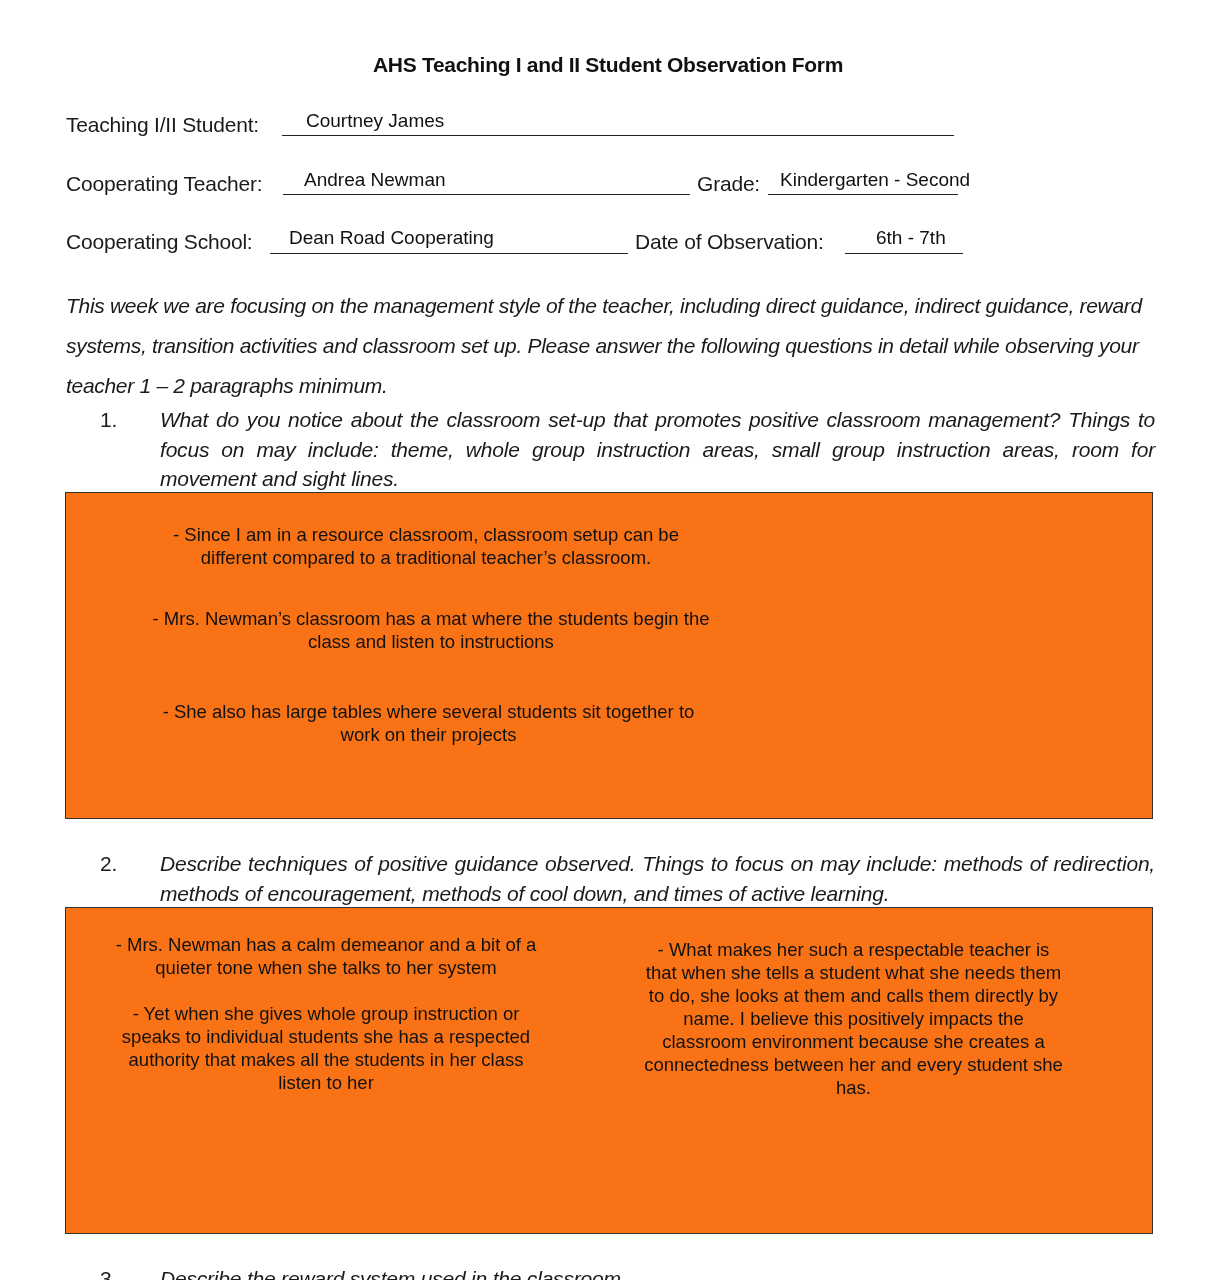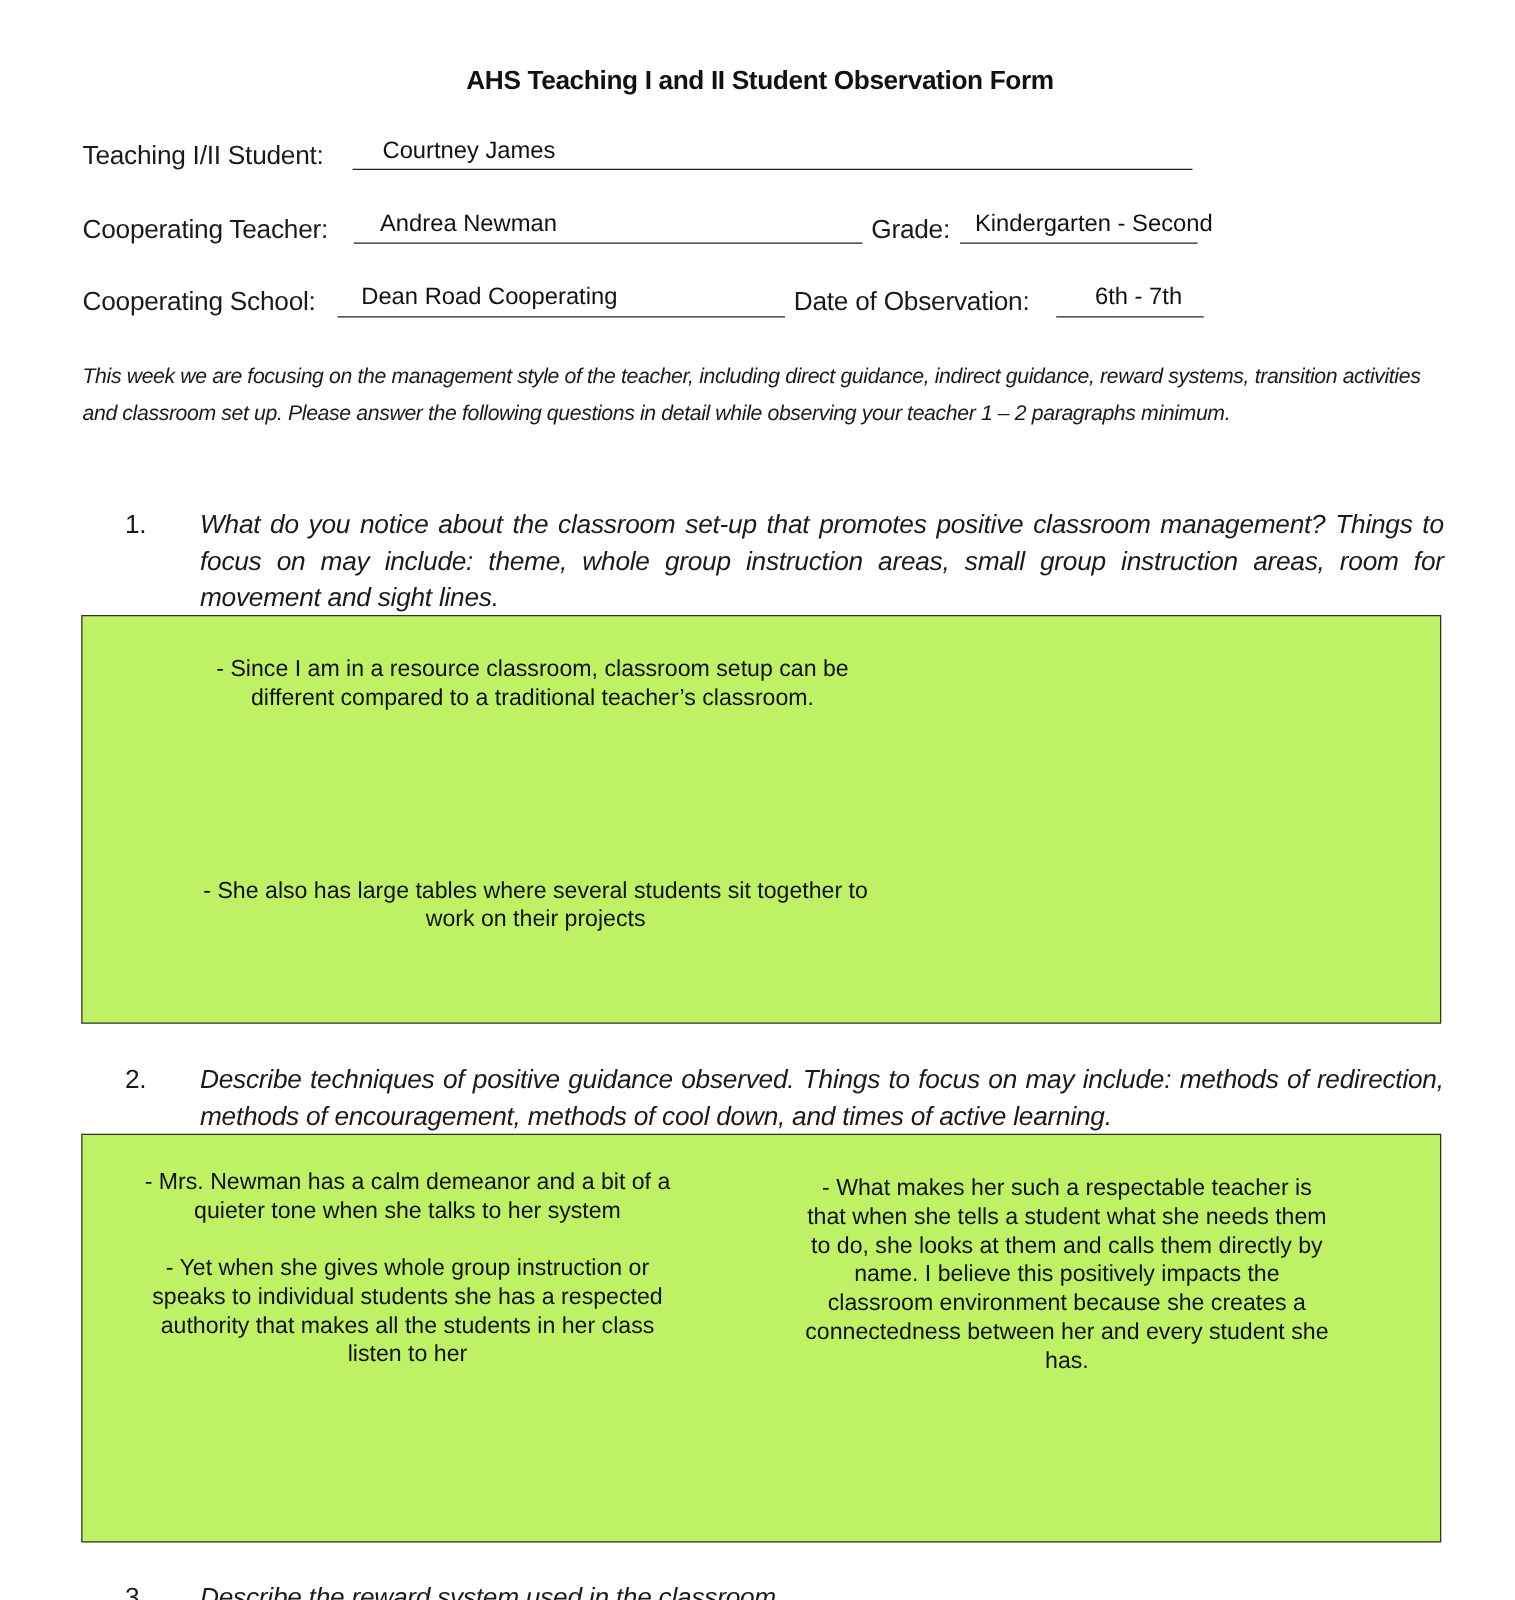--- a/index.html
+++ b/index.html
@@ -50,22 +50,22 @@
       color: #111;
       white-space: nowrap;
     }
     .intro {
       position: absolute;
       left: 66px;
       top: 286px;
       width: 1090px;
       font-family: "Liberation Sans", sans-serif;
       font-style: italic;
-      font-size: 17px;
-      line-height: 30px;
+      font-size: 21px;
+      line-height: 40px;
       letter-spacing: -0.3px;
       color: #1a1a1a;
     }
     .question {
       position: absolute;
       left: 100px;
       width: 1055px;
       font-family: "Liberation Sans", sans-serif;
       font-size: 21px;
       line-height: 29.5px;
@@ -81,21 +81,21 @@
       margin-left: 60px;
       text-align: justify;
       display: block;
       font-style: italic;
     }
     .answer-box {
       position: absolute;
       left: 65px;
       width: 1086px;
       border: 1.5px solid #333;
-      background: #bef264;
+      background: #f97316;
     }
     .ans {
       position: absolute;
       font-family: "Liberation Sans", sans-serif;
       font-size: 18.5px;
       line-height: 23px;
       color: #111;
       text-align: center;
     }
     .ans.left-align { text-align: left; }
@@ -130,20 +130,22 @@
   <div class="intro">This week we are focusing on the management style of the teacher, including direct guidance, indirect guidance, reward systems, transition activities and classroom set up. Please answer the following questions in detail while observing your teacher 1 – 2 paragraphs minimum.</div>
 
   <div class="question" style="top:405px;">
     <span class="num">1.</span>
     <span class="qtext">What do you notice about the classroom set-up that promotes positive classroom management? Things to focus on may include: theme, whole group instruction areas, small group instruction areas, room for movement and sight lines.</span>
   </div>
 
   <div class="answer-box" style="top:492px; height:325px;">
     <div class="ans" style="left:60px; top:30px; width:600px; white-space:pre-line;">- Since I am in a resource classroom, classroom setup can be
 different compared to a traditional teacher’s classroom.</div>
+    <div class="ans" style="left:40px; top:114px; width:650px; white-space:pre-line;">- Mrs. Newman’s classroom has a mat where the students begin the
+class and listen to instructions</div>
     <div class="ans" style="left:50px; top:207px; width:625px; white-space:pre-line;">- She also has large tables where several students sit together to
 work on their projects</div>
   </div>
 
   <div class="question" style="top:849px;">
     <span class="num">2.</span>
     <span class="qtext">Describe techniques of positive guidance observed. Things to focus on may include: methods of redirection, methods of encouragement, methods of cool down, and times of active learning.</span>
   </div>
 
   <div class="answer-box" style="top:907px; height:325px;">

